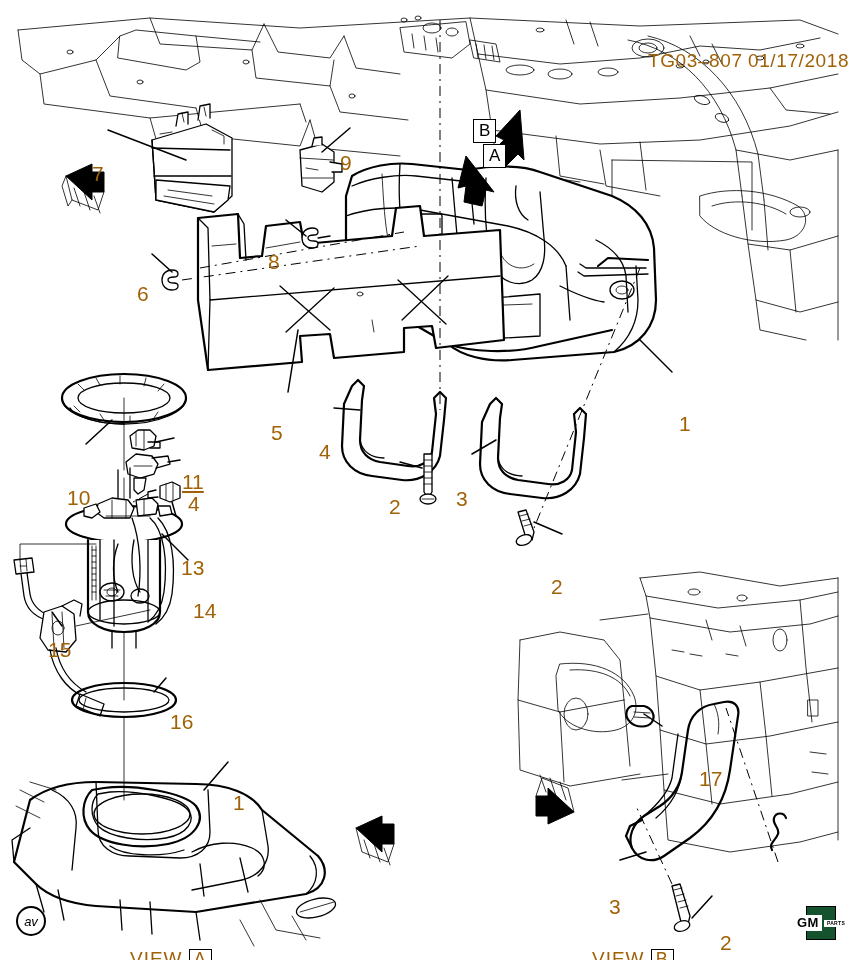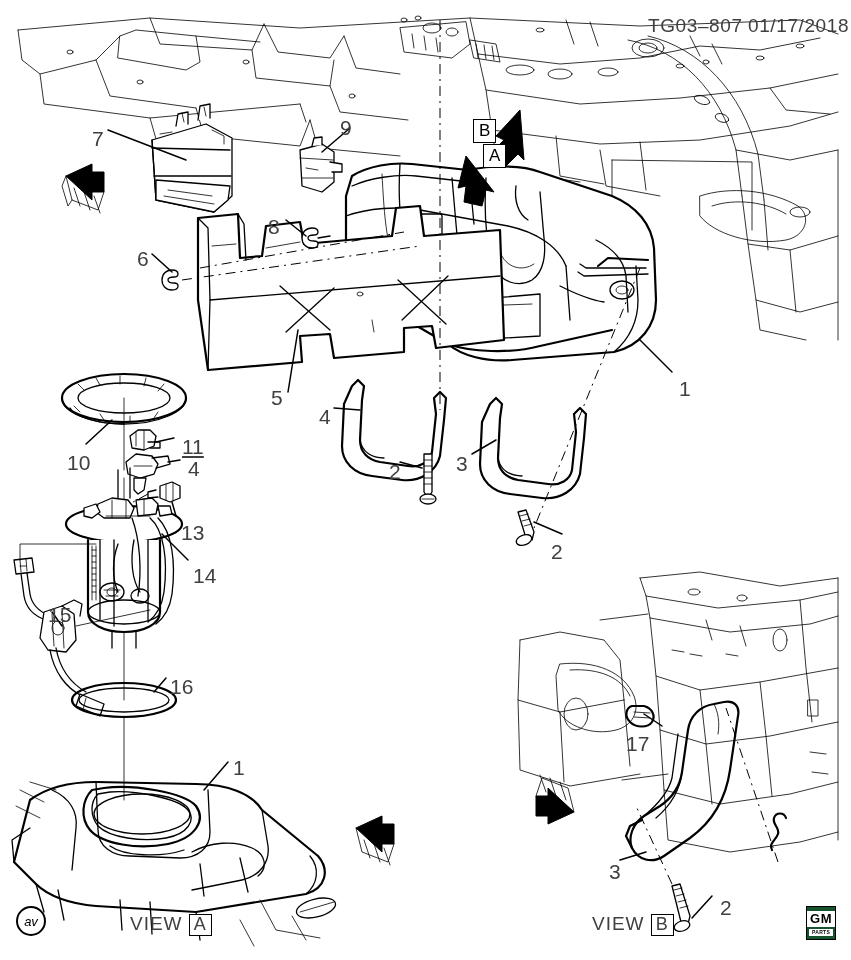--- a/index.html
+++ b/index.html
@@ -6,41 +6,41 @@
   html,body{margin:0;padding:0;background:#fff;}
   body{
     font-family:"Liberation Sans", sans-serif;
     width:851px;height:960px;position:relative;overflow:hidden;
     -webkit-font-smoothing:antialiased;
   }
   #sheet{position:absolute;left:0;top:0;width:851px;height:960px;}
   #art{position:absolute;left:0;top:0;width:851px;height:960px;}
 
   
-  .lbl{position:absolute;color:#404040;white-space:nowrap;line-height:1;}
+  .lbl{position:absolute;color:#a16207;white-space:nowrap;line-height:1;margin-top:35px;}
   .callout{font-size:21px;font-weight:400;letter-spacing:0px;}
   .docid{font-size:19px;letter-spacing:.6px;}
   .viewlbl{font-size:19px;font-weight:400;letter-spacing:1px;}
 
   
   .boxchar{
     display:inline-block;border:1.6px solid #000;
     padding:0px 4px 1px 4px;font-size:18px;line-height:1.05;
     font-family:"Liberation Sans", sans-serif;background:#fff;
   }
   .tagchar{
     position:absolute;border:1.7px solid #000;background:#fff;
     font-size:17px;line-height:1;padding:2px 5px 3px 5px;
   }
 
   
   .gm-badge{
     position:absolute;width:30px;height:34px;background:#14532d;
     border:1px solid #000;box-sizing:border-box;
-    display:flex;flex-direction:column;align-items:center;justify-content:center;gap:2px;
+    display:flex;flex-direction:row;align-items:center;justify-content:center;gap:2px;
   }
   .gm-badge .gm-top{
     background:#fff;color:#000;font-size:13px;font-weight:700;
     line-height:1;padding:1px 3px 2px 3px;letter-spacing:.5px;
   }
   .gm-badge .gm-bot{
     background:#fff;color:#000;font-size:5px;font-weight:700;
     line-height:1;padding:1px 3px;letter-spacing:.3px;
   }
 
@@ -530,20 +530,20 @@
       <div class="lbl callout" style="left: 92px; top: 128px;">7</div>
       <div class="lbl callout" style="left: 268px; top: 216px;">8</div>
       <div class="lbl callout" style="left: 340px; top: 117px;">9</div>
       <div class="lbl callout" style="left: 67px; top: 452px;">10</div>
       <div class="lbl callout" style="left: 182px; top: 436px; text-decoration: underline;">11</div>
       <div class="lbl callout" style="left: 188px; top: 458px;">4</div>
       <div class="lbl callout" style="left: 181px; top: 522px;">13</div>
       <div class="lbl callout" style="left: 193px; top: 565px;">14</div>
       <div class="lbl callout" style="left: 48px; top: 604px;">15</div>
       <div class="lbl callout" style="left: 170px; top: 676px;">16</div>
-      <div class="lbl callout" style="left: 626px; top: 733px;">17</div>
+      <div class="lbl callout" style="left: 663px; top: 733px; padding-left: 36px;">17</div>
       <div class="lbl callout" style="left: 551px; top: 541px;">2</div>
       <div class="lbl callout" style="left: 233px; top: 757px;">1</div>
       <div class="lbl callout" style="left: 609px; top: 861px;">3</div>
       <div class="lbl callout" style="left: 720px; top: 897px;">2</div>
     </div>
 
 </div>
 
 </body></html>

